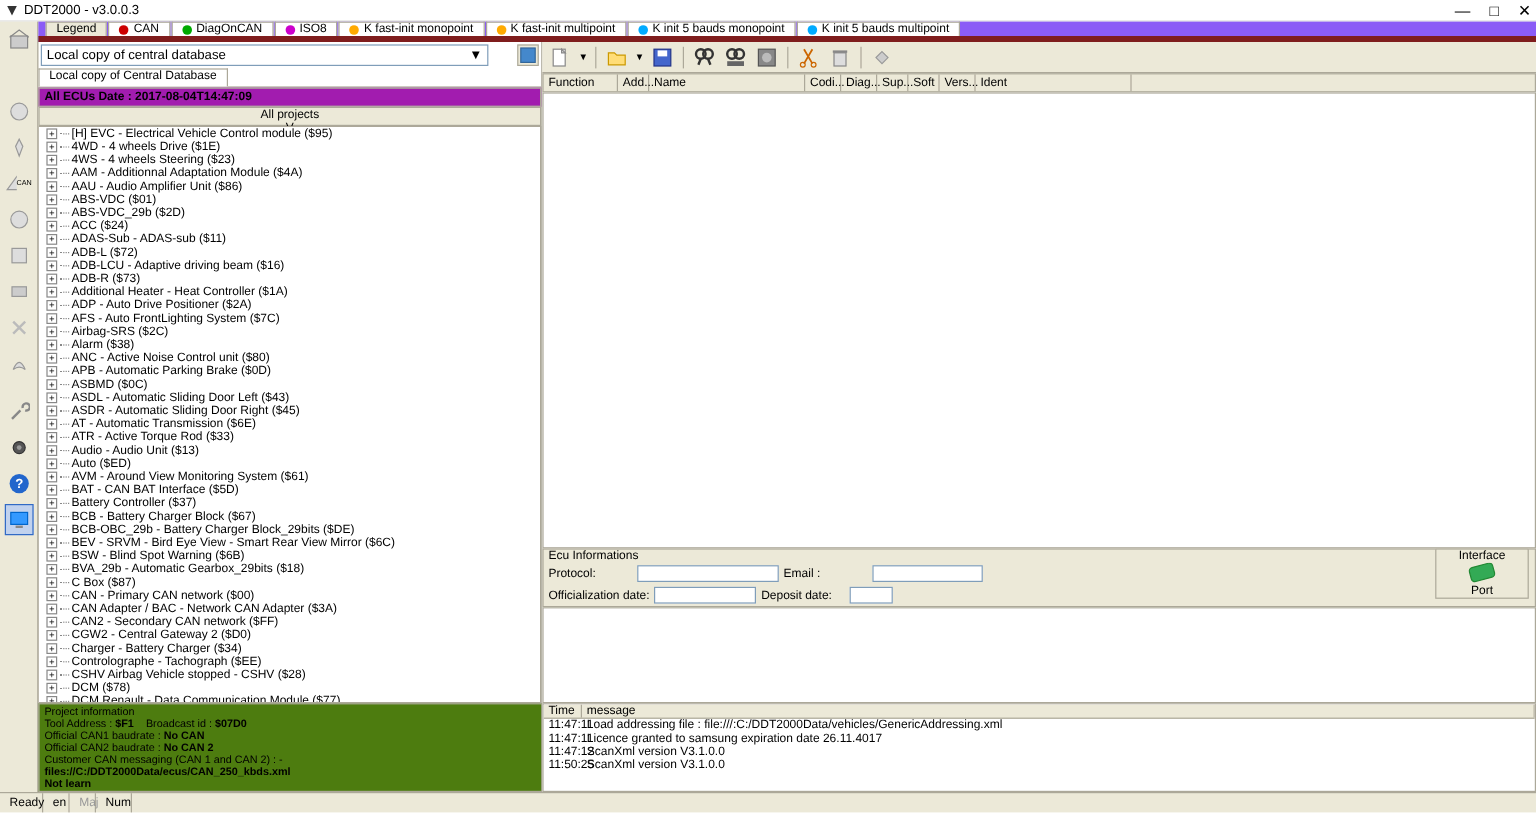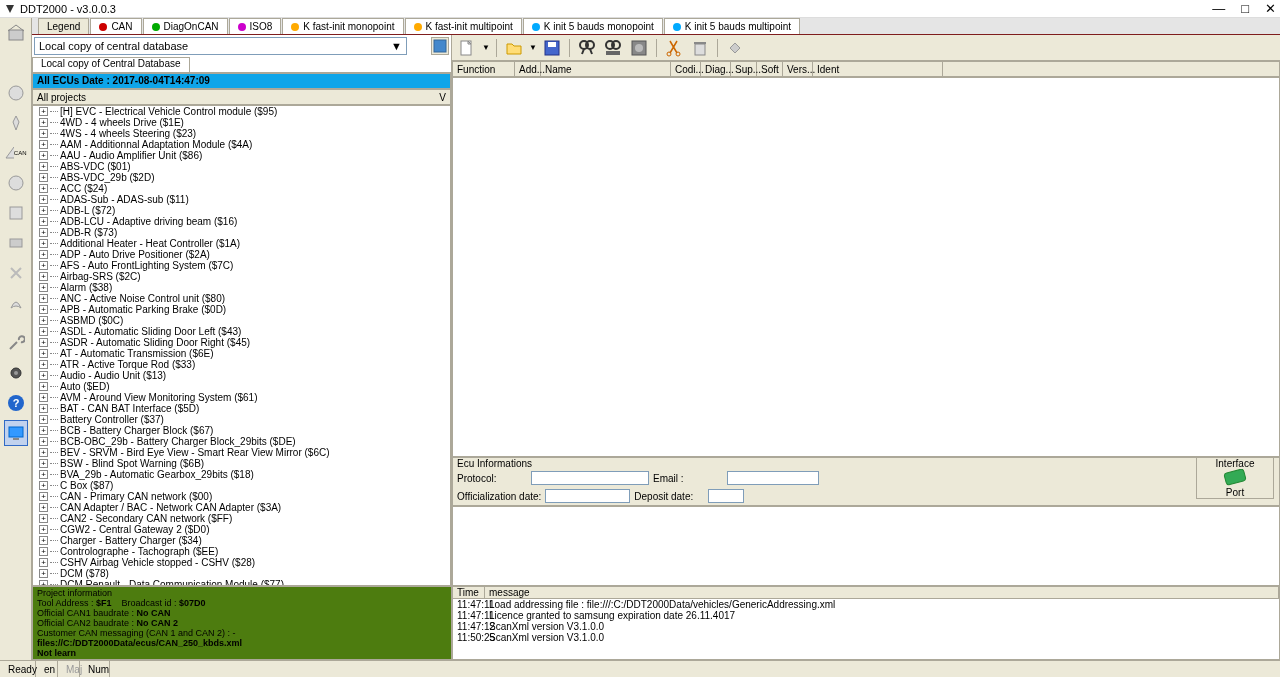--- a/index.html
+++ b/index.html
@@ -2,38 +2,38 @@
 <html><head>
 <meta charset="utf-8">
 <style>
 * { box-sizing: border-box; margin: 0; padding: 0; }
 body { font-family: Tahoma, Arial, sans-serif; font-size: 11px; background: #fff; color: #000; overflow: hidden; width: 1280px; height: 694px; }
 .titlebar { height: 18px; background: #fff; display: flex; align-items: center; padding: 0 4px; border-bottom: 1px solid #ddd; }
 .titlebar-icon { width: 12px; height: 12px; margin-right: 4px; }
 .titlebar-text { flex: 1; font-size: 11px; }
 .titlebar-controls { display: flex; gap: 16px; }
 .titlebar-controls span { cursor: pointer; font-size: 13px; }
-.tabs-row { height: 17px; display: flex; background: #e5e5e5; border-bottom: 1px solid #7f1d1d; }
+.tabs-row { height: 17px; display: flex; background: #8b5cf6; border-bottom: 5px solid #7f1d1d; }
 .left-toolbar { width: 32px; background: #ece9d8; border-right: 1px solid #aca899; display: flex; flex-direction: column; align-items: center; padding-top: 2px; gap: 4px; }
 .left-toolbar .tool-btn { width: 24px; height: 26px; border: 1px solid transparent; display: flex; align-items: center; justify-content: center; cursor: pointer; }
 .left-toolbar .tool-btn.active { border: 1px solid #316ac5; background: #c1d2ee; }
 .tab { display: flex; align-items: center; padding: 0 8px; border: 1px solid #aca899; border-bottom: none; margin-right: 1px; background: #fff; font-size: 10px; cursor: pointer; white-space: nowrap; }
 .tab .dot { width: 8px; height: 8px; border-radius: 50%; margin-right: 4px; }
 .tab.legend { background: #ece9d8; }
 .main-area { display: flex; height: calc(100% - 35px - 17px); }
 .workspace { flex: 1; display: flex; flex-direction: column; }
 .top-section { display: flex; flex: 1; min-height: 0; }
 .left-panel { width: 420px; display: flex; flex-direction: column; border-right: 1px solid #aca899; }
 .db-select-row { height: 22px; display: flex; align-items: center; padding: 2px; gap: 2px; }
 .db-select { flex: 1; height: 18px; border: 1px solid #7f9db9; font-size: 11px; padding: 0 4px; display: flex; align-items: center; justify-content: space-between; background: #fff; }
 .db-btn { width: 18px; height: 18px; border: 1px solid #aca899; background: #ece9d8; cursor: pointer; }
 .sub-tab-row { height: 16px; display: flex; border-bottom: 1px solid #aca899; }
 .sub-tab { padding: 0 8px; border: 1px solid #aca899; border-bottom: none; font-size: 10px; background: #fff; }
-.header-row { height: 16px; background: #0ea5e9; border: 1px solid #aca899; font-size: 10px; font-weight: bold; padding: 1px 4px; }
-.projects-row { height: 16px; background: #ece9d8; border: 1px solid #aca899; display: flex; justify-content: space-between; align-items: center; padding: 0 4px; font-size: 10px; }
+.header-row { height: 16px; background: #a21caf; border: 1px solid #aca899; font-size: 10px; font-weight: bold; padding: 1px 4px; }
+.projects-row { height: 16px; background: #ece9d8; border: 1px solid #aca899; display: flex; justify-content: space-between; align-items: center; padding: 0 4px; font-size: 10px; flex-direction: column; }
 .tree { flex: 1; overflow-y: scroll; border: 1px solid #aca899; background: #fff; }
 .tree-item { display: flex; align-items: center; height: 11px; font-size: 10px; padding-left: 6px; white-space: nowrap; }
 .tree-item .expand { width: 9px; height: 9px; border: 1px solid #888; display: flex; align-items: center; justify-content: center; font-size: 8px; margin-right: 2px; cursor: pointer; line-height: 7px; }
 .tree-item .line { width: 8px; border-bottom: 1px dotted #888; margin-right: 2px; }
 .right-panel { flex: 1; display: flex; flex-direction: column; }
 .toolbar-row { height: 26px; background: #ece9d8; border-bottom: 1px solid #aca899; display: flex; align-items: center; padding: 0 4px; gap: 4px; }
 .toolbar-btn { width: 22px; height: 22px; border: 1px solid transparent; display: flex; align-items: center; justify-content: center; cursor: pointer; }
 .toolbar-sep { width: 1px; height: 18px; background: #aca899; margin: 0 2px; }
 .grid-header { height: 16px; display: flex; background: #ece9d8; border: 1px solid #aca899; }
 .grid-header .col { border-right: 1px solid #aca899; padding: 0 4px; font-size: 10px; display: flex; align-items: center; }

